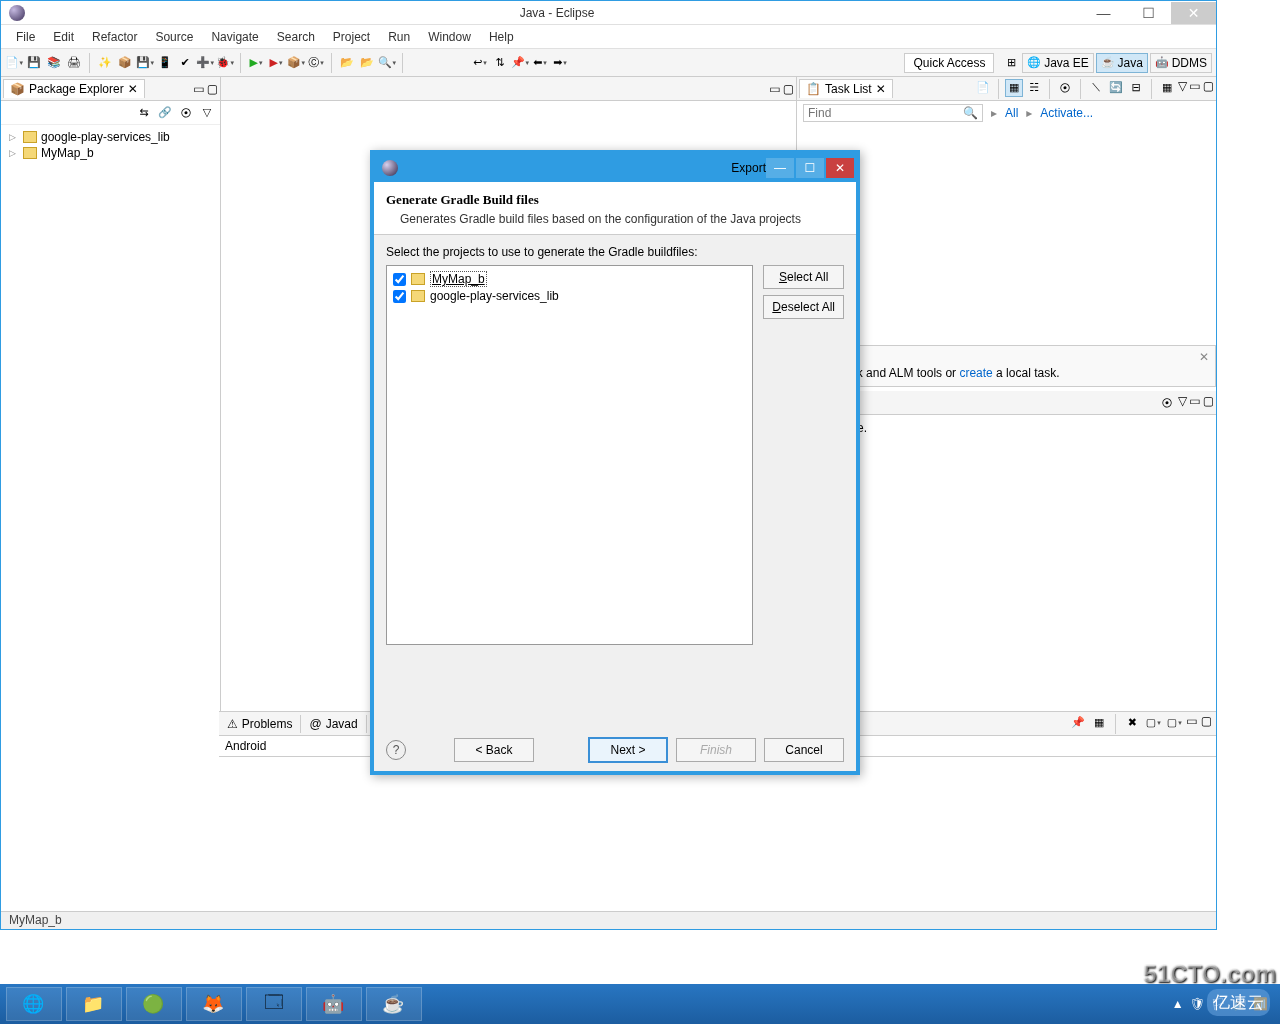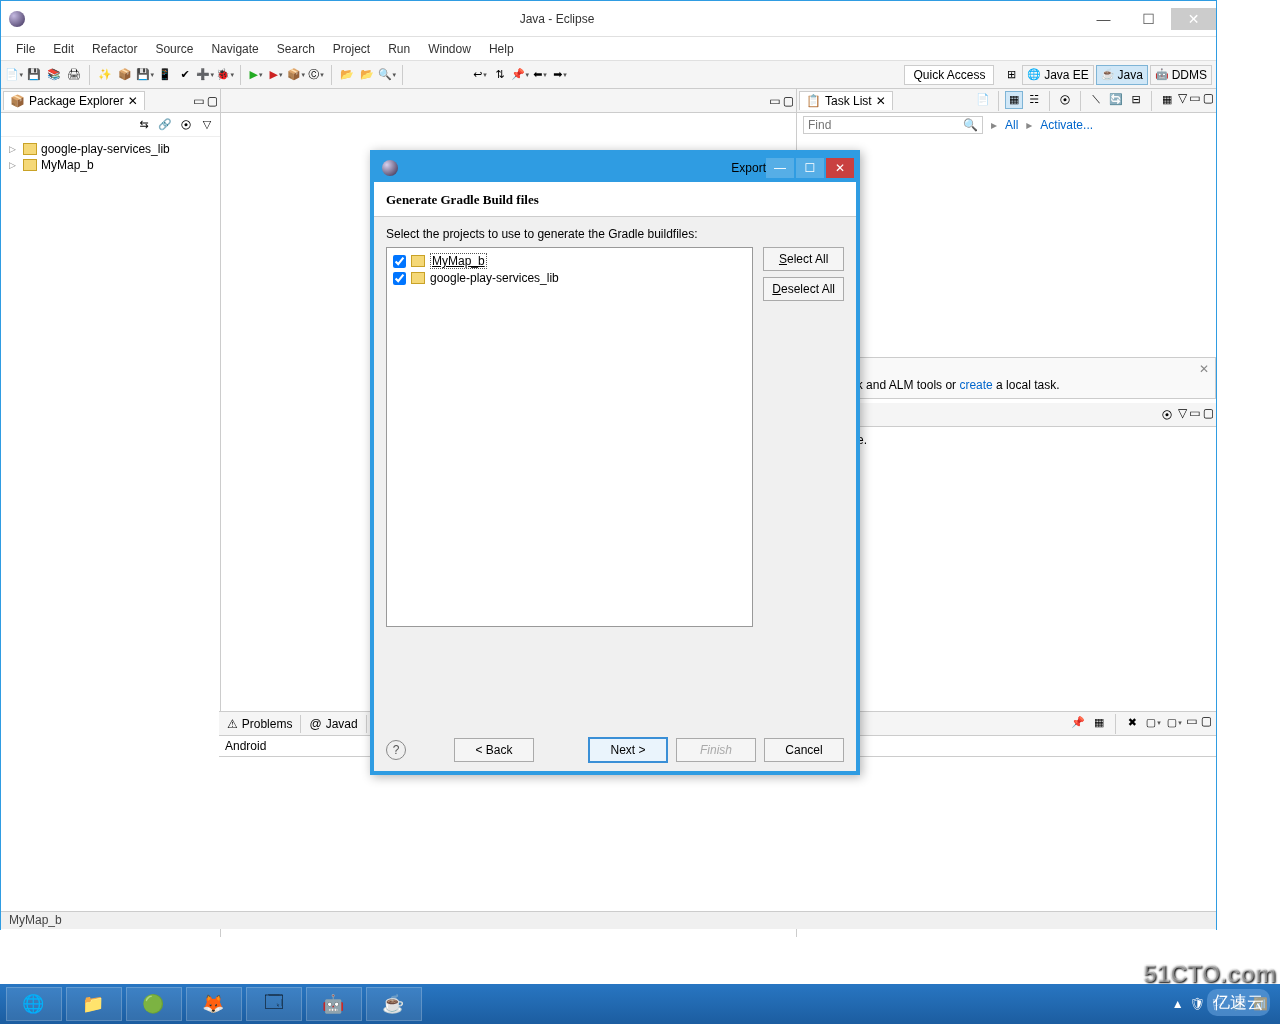--- a/index.html
+++ b/index.html
@@ -1,20 +1,20 @@
 <!DOCTYPE html>
 <html><head>
 <meta charset="utf-8">
 <style>
 * { box-sizing: border-box; margin: 0; padding: 0; font-family: "Segoe UI", Tahoma, sans-serif; font-size: 12px; }
 body { background: #fff; width: 1280px; height: 1024px; overflow: hidden; position: relative; }
 
 
 .main-window { width: 1217px; height: 930px; border: 1px solid #2f9ce2; position: relative; background: #f0f0f0; }
-.titlebar { height: 36px; background: #fff; display: flex; align-items: center; border-bottom: 1px solid #e0e0e0; }
+.titlebar { height: 24px; background: #fff; display: flex; align-items: center; border-bottom: 1px solid #e0e0e0; }
 .tb-icon { width: 16px; height: 16px; margin: 0 8px; background: radial-gradient(circle at 30% 30%, #c4b9e0, #3b2e58); border-radius: 50%; }
 .tb-title { flex: 1; text-align: center; color: #333; }
 .tb-btns { display: flex; }
 .tb-btn { width: 45px; height: 22px; display: flex; align-items: center; justify-content: center; color: #555; font-size: 14px; }
 .tb-btn.close { background: #ccc; color: #fff; }
 
 .menubar { height: 24px; background: #fff; display: flex; align-items: center; padding: 0 6px; border-bottom: 1px solid #e0e0e0; }
 .menubar span { padding: 3px 9px; color: #333; }
 
 .toolbar { height: 28px; background: #f5f5f5; border-bottom: 1px solid #ccc; display: flex; align-items: center; padding: 0 4px; gap: 2px; }
@@ -269,20 +269,21 @@
     <span class="tb-icon"></span>
     <span class="dlg-title-text">Export</span>
     <div class="dlg-btns">
       <span class="dlg-btn min">—</span>
       <span class="dlg-btn max">☐</span>
       <span class="dlg-btn close">✕</span>
     </div>
   </div>
   <div class="dlg-header">
     <h3>Generate Gradle Build files</h3>
+    <p>Generates Gradle build files based on the configuration of the Java projects</p>
   </div>
   <div class="dlg-body">
     <div class="dlg-label">Select the projects to use to generate the Gradle buildfiles:</div>
     <div class="dlg-row">
       <div class="proj-list">
         <div class="item sel">
           <input type="checkbox" checked="" style="">
           <span class="proj-icon"></span>
           <span>MyMap_b</span>
         </div>

